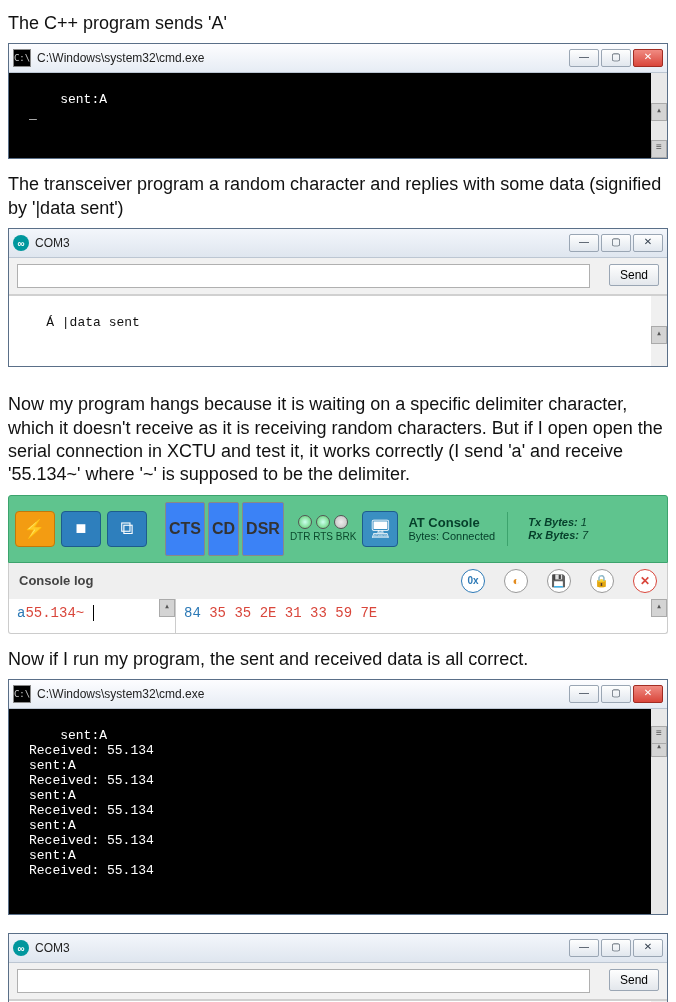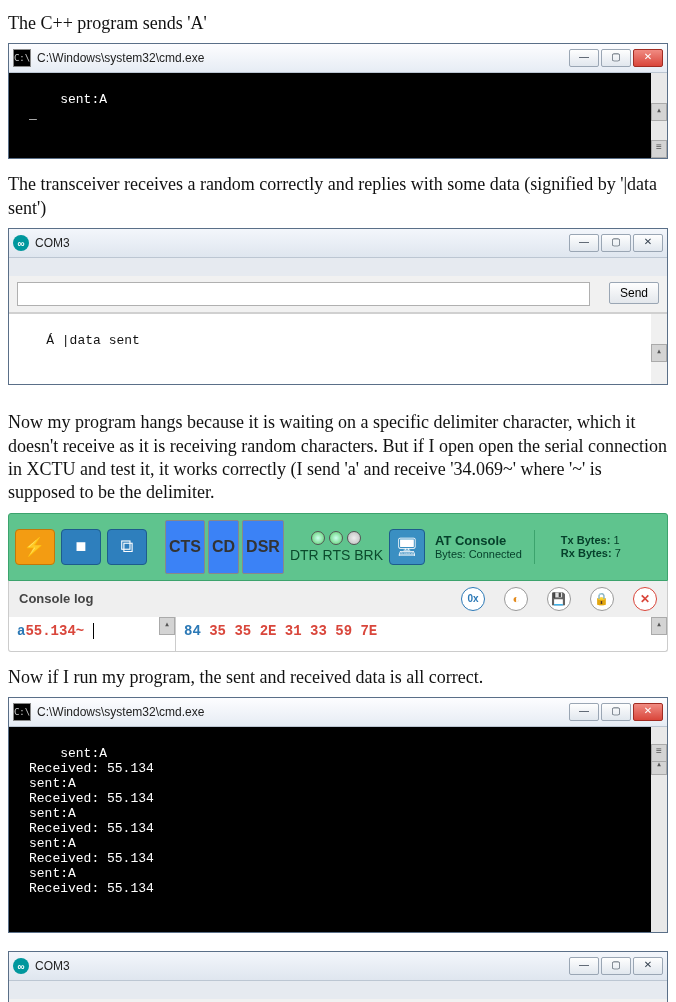--- a/index.html
+++ b/index.html
@@ -7,21 +7,20 @@
     padding: 8px;
     font-family: "Segoe UI", Arial, sans-serif;
     font-size: 18px;
     color: #111;
     background: #fff;
     width: 660px;
   }
   .para {
     margin: 4px 0 8px 0;
     line-height: 1.3;
-    font-family: Liberation Serif, serif;
   }
 
   
   .win-window {
     border: 1px solid #5a6f88;
     margin: 4px 0 14px 0;
     background: #e6eaf0;
   }
   .titlebar {
     display: flex;
@@ -101,21 +100,20 @@
     display: flex; align-items: center; justify-content: center;
     margin-right: 6px;
     font-weight: bold;
   }
   .ard-toolbar {
     display: flex;
     padding: 6px 8px;
     gap: 19px;
     background: #f1f1f1;
     border-bottom: 1px solid #d0d0d0;
-    margin-top: 18px;
   }
   .ard-input {
     flex: 1;
     border: 1px solid #b0b0b0;
     background: #fff;
     height: 22px;
     font-size: 12px;
     padding: 0 4px;
   }
   .ard-send {
@@ -162,32 +160,32 @@
   .xctu-leds { display:flex; gap:4px; }
   .xctu-indicator {
     font-size: 16px;
     background: #3b82f6;
     color: #333;
     border: 1px solid #888;
     border-radius: 2px;
     padding: 17px 3px;
     font-weight: bold;
   }
-  .xctu-smalllabel { font-size: 14px; color: #0b4a2c; }
+  .xctu-smalllabel { font-size: 10px; color: #0b4a2c; }
   .xctu-dot { width:12px;height:12px;border-radius:50%; border:1px solid #555; }
   .xctu-dot.on { background: radial-gradient(#cfe,#5c6);}
   .xctu-dot.off{ background: radial-gradient(#eee,#bbb);}
   .xctu-status {
     margin-left: 4px;
     color: #06402b;
     font-size: 11px;
     line-height: 1.1;
   }
   .xctu-status .big { font-size: 13px; font-weight: bold; color:#06402b; }
-  .xctu-txrx { font-size: 11px; color:#06402b; line-height:1.2; margin-left:14px; }
+  .xctu-txrx { font-size: 11px; color:#06402b; line-height:1.2; margin-left:8px;font-style:italic; }
   .xctu-txrx b { font-size: 11px; }
   .xctu-mid {
     background: #efefef;
     border-left:1px solid #ccc;border-right:1px solid #ccc;
     padding: 6px 10px;
     display:flex; align-items:center;
     font-size: 13px; font-weight: bold; color:#444;
   }
   .xctu-mid .spacer{flex:1;}
   .xctu-circle {
@@ -201,21 +199,20 @@
   .xctu-circle.purple{ color:#7a5cc2;}
   .xctu-circle.red{ color:#d9463b; border-color:#d9463b;}
   .xctu-log {
     display:flex;
     border:1px solid #ccc;
     border-top:none;
     border-radius: 0 0 3px 3px;
     background:#fff;
     font-family: "Courier New", monospace;
     font-size: 14px;
-    font-weight: bold;
   }
   .xctu-col {
     padding:6px 8px;
     min-height:22px;
     position:relative;
   }
   .xctu-col.left { width:150px; border-right:1px solid #ccc; }
   .xctu-col.left .scroll-arrow{ position:absolute; top:0; right:0;}
   .xctu-col.right .scroll-arrow{ position:absolute; top:0; right:0;}
   .blue-tx { color:#2c79b6; }
@@ -241,21 +238,21 @@
   <div class="cmd-body">
     <span>sent:A
 _</span>
     <div class="cmd-scroll">
       <div class="scroll-arrow">▴</div>
       <div class="scroll-arrow bot">≡</div>
     </div>
   </div>
 </div>
 
-<div class="para">The transceiver receives a random correctly and replies with some data (signified by '|data sent')</div>
+<div class="para">The transceiver program a random character and replies with some data (signified by '|data sent')</div>
 
 <div class="win-window">
   <div class="titlebar">
     <div class="ard-icon">∞</div>
     <div class="title-text">COM3</div>
     <div class="win-btns">
       <div class="win-btn">—</div>
       <div class="win-btn">▢</div>
       <div class="win-btn">✕</div>
     </div>
@@ -265,21 +262,21 @@
     <button class="ard-send">Send</button>
   </div>
   <div class="ard-body">
     <span>Á |data sent</span>
     <div class="cmd-scroll" style="background:#f0f0f0;">
       <div class="scroll-arrow">▴</div>
     </div>
   </div>
 </div>
 
-<div class="para" style="margin-top:26px;">Now my program hangs because it is waiting on a specific delimiter character, which it doesn't receive as it is receiving random characters. But if I open open the serial connection in XCTU and test it, it works correctly (I send 'a' and receive '34.069~' where '~' is supposed to be the delimiter.</div>
+<div class="para" style="margin-top:26px;">Now my program hangs because it is waiting on a specific delimiter character, which it doesn't receive as it is receiving random characters. But if I open open the serial connection in XCTU and test it, it works correctly (I send 'a' and receive '55.134~' where '~' is supposed to be the delimiter.</div>
 
 <div class="xctu-wrap">
   <div class="xctu-top">
     <div class="xctu-bigbtn">
       <span>⚡</span>
     </div>
     <div class="xctu-bigbtn alt">
       <span>■</span>
     </div>
     <div class="xctu-bigbtn alt">

